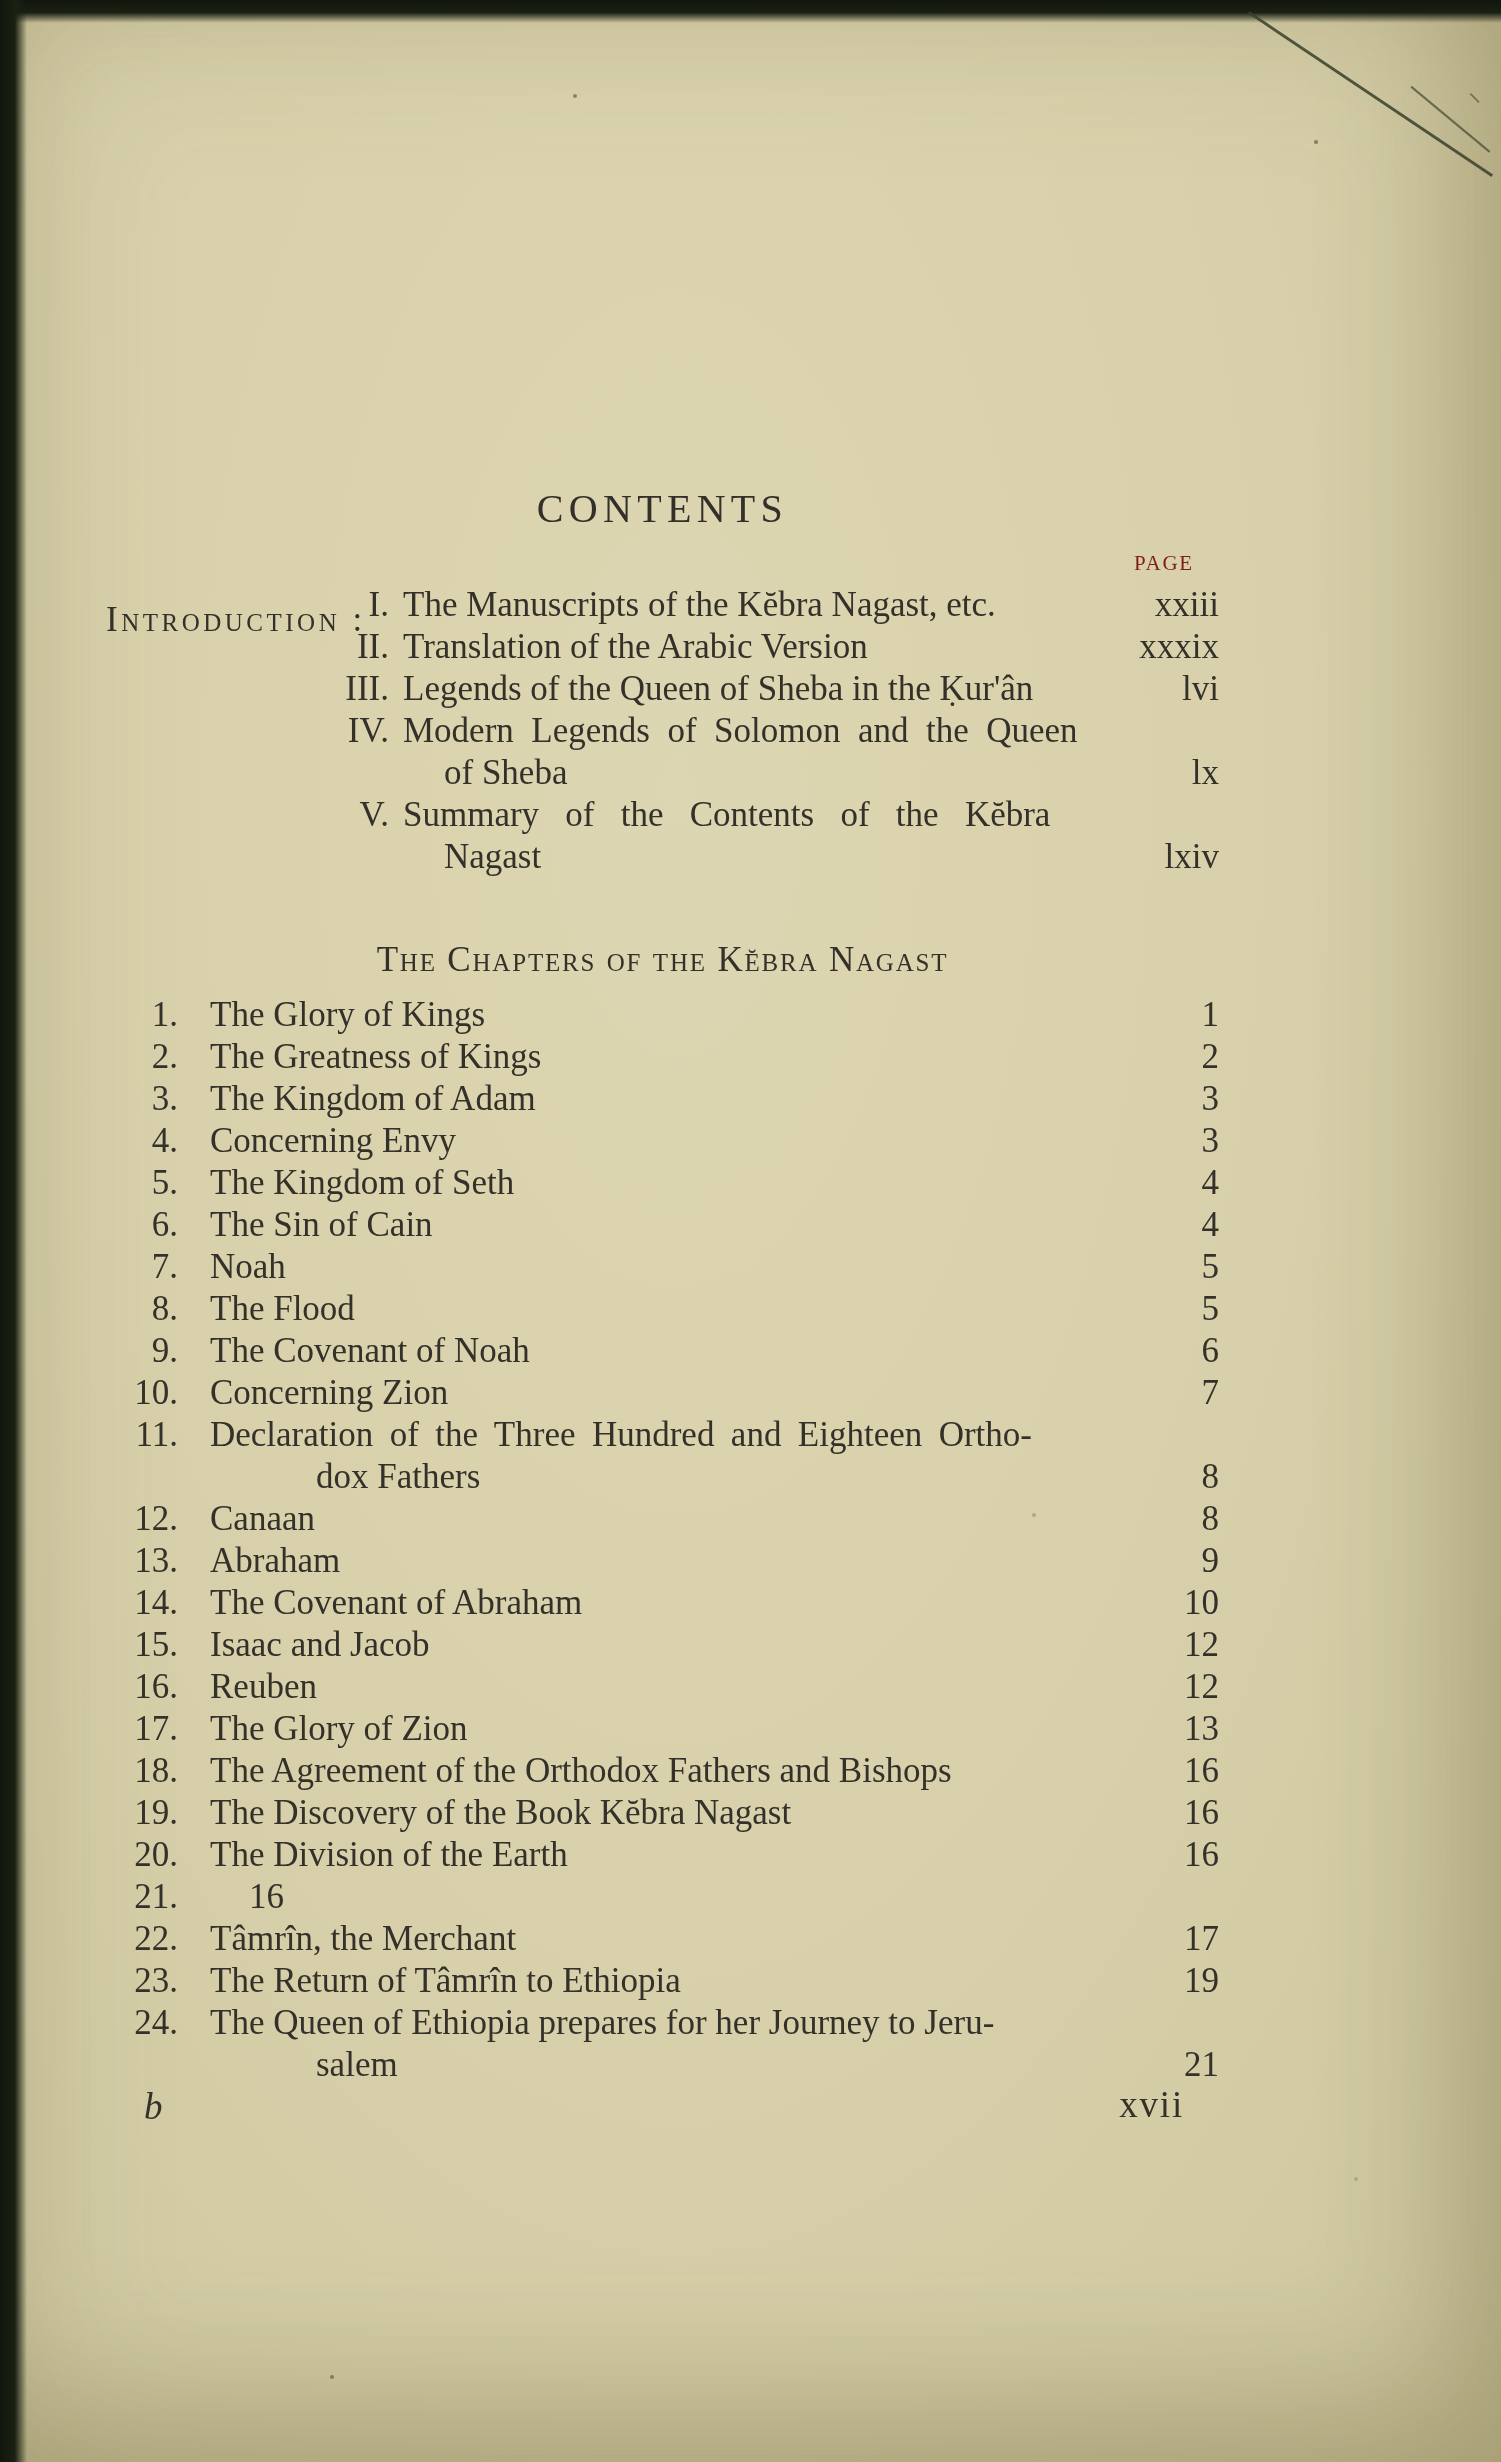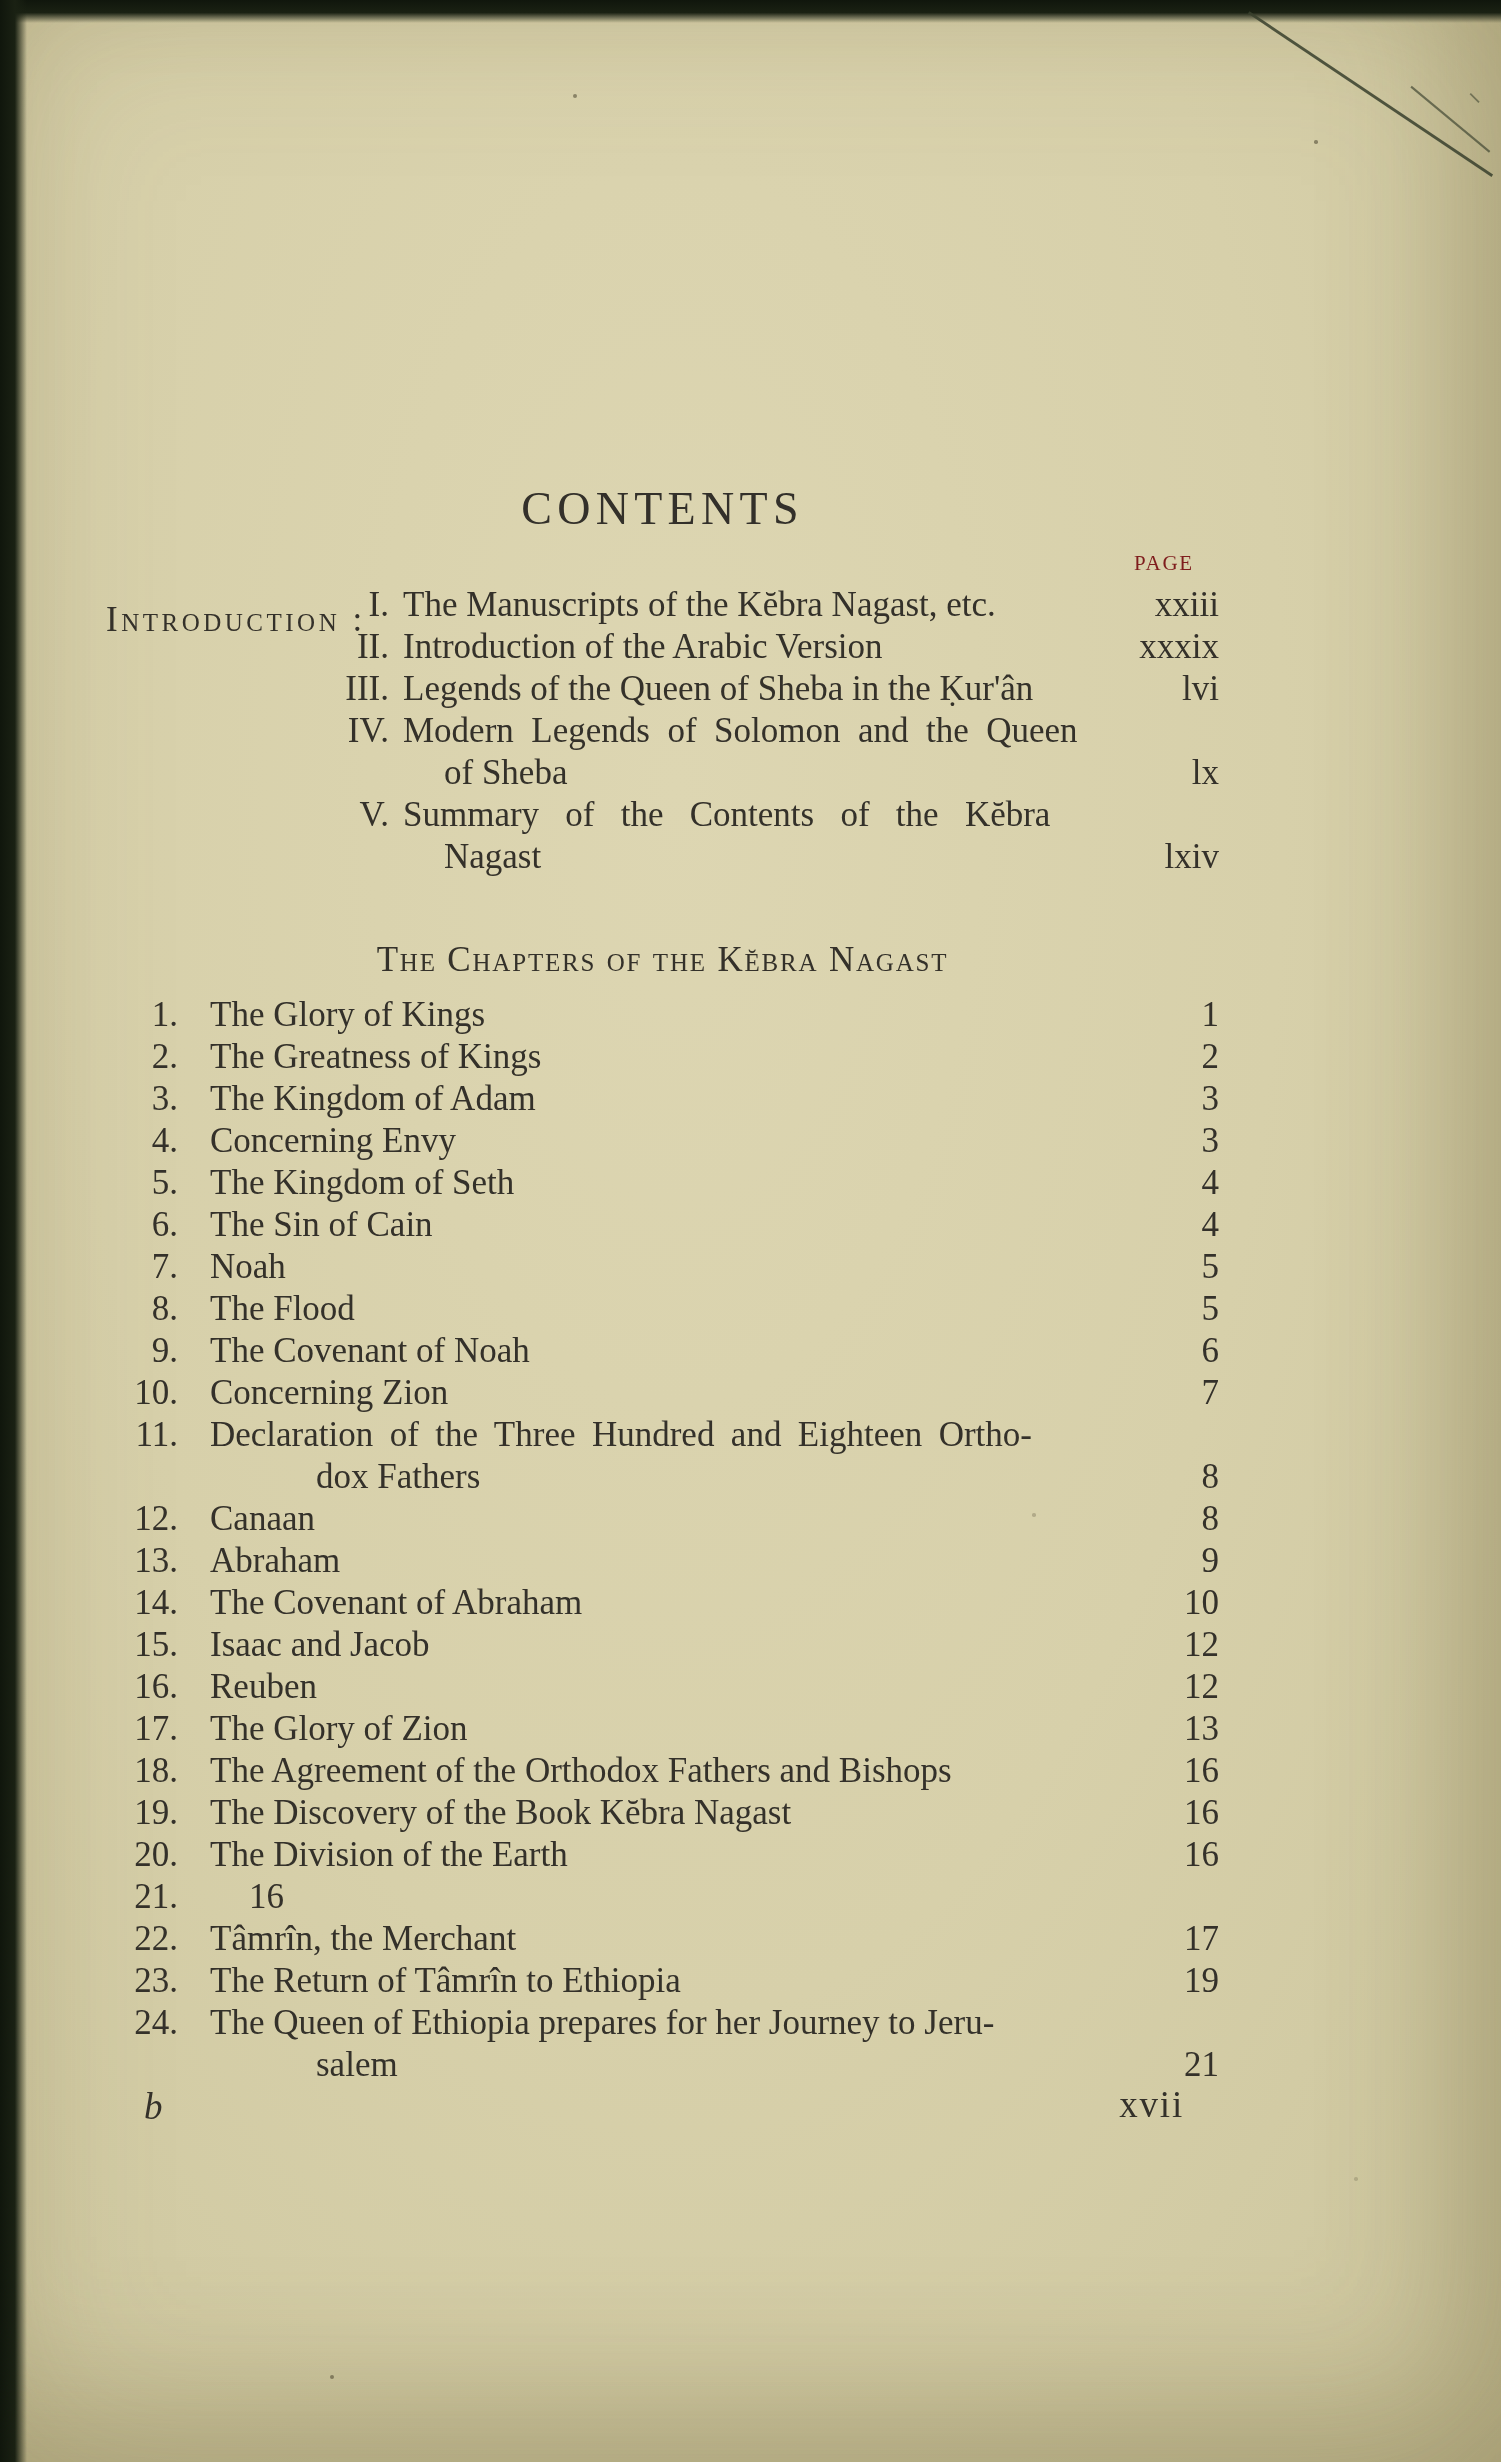--- a/index.html
+++ b/index.html
@@ -23,21 +23,21 @@
   .edge-left {
     position:absolute; left:0; top:0; height:100%; width:26.5px;
     background: linear-gradient(to right, #10160c 0%, #1a2113 55%, rgba(26,33,19,0) 100%);
   }
   .crease { position:absolute; right:0; top:0; width:406px; height:212px; }
   .speck { position:absolute; border-radius:50%; background:rgba(62,56,36,.5); }
 
   .content { position:absolute; left:106px; top:482px; width:1113px; }
 
   .title {
-    text-align:center; font-size:46px; line-height:53px;
+    text-align:center; font-size:40px; line-height:53px;
     letter-spacing:5.3px; color:#33302a; font-weight:normal;
   }
   .page-label {
     margin-top:14px; line-height:28px; font-size:21px; letter-spacing:1.8px;
     text-align:right; padding-right:25px; color:#7f1d1d;
   }
 
   .intro { margin-top:7px; font-size:35px; }
   .intro-row { position:relative; display:flex; line-height:42px; }
   .intro-label {
@@ -99,21 +99,21 @@
       <span class="intro-num">I.</span>
       <span class="intro-text">
         <span class="l1">The Manuscripts of the Kĕbra Nagast, etc.</span>
       </span>
       <span class="intro-page">xxiii</span>
     </div>
 
     <div class="intro-row">
       <span class="intro-num">II.</span>
       <span class="intro-text">
-        <span class="l1">Introduction of the Arabic Version</span>
+        <span class="l1">Translation of the Arabic Version</span>
       </span>
       <span class="intro-page">xxxix</span>
     </div>
 
     <div class="intro-row">
       <span class="intro-num">III.</span>
       <span class="intro-text">
         <span class="l1">Legends of the Queen of Sheba in the Ḳur'ân</span>
       </span>
       <span class="intro-page">lvi</span>

